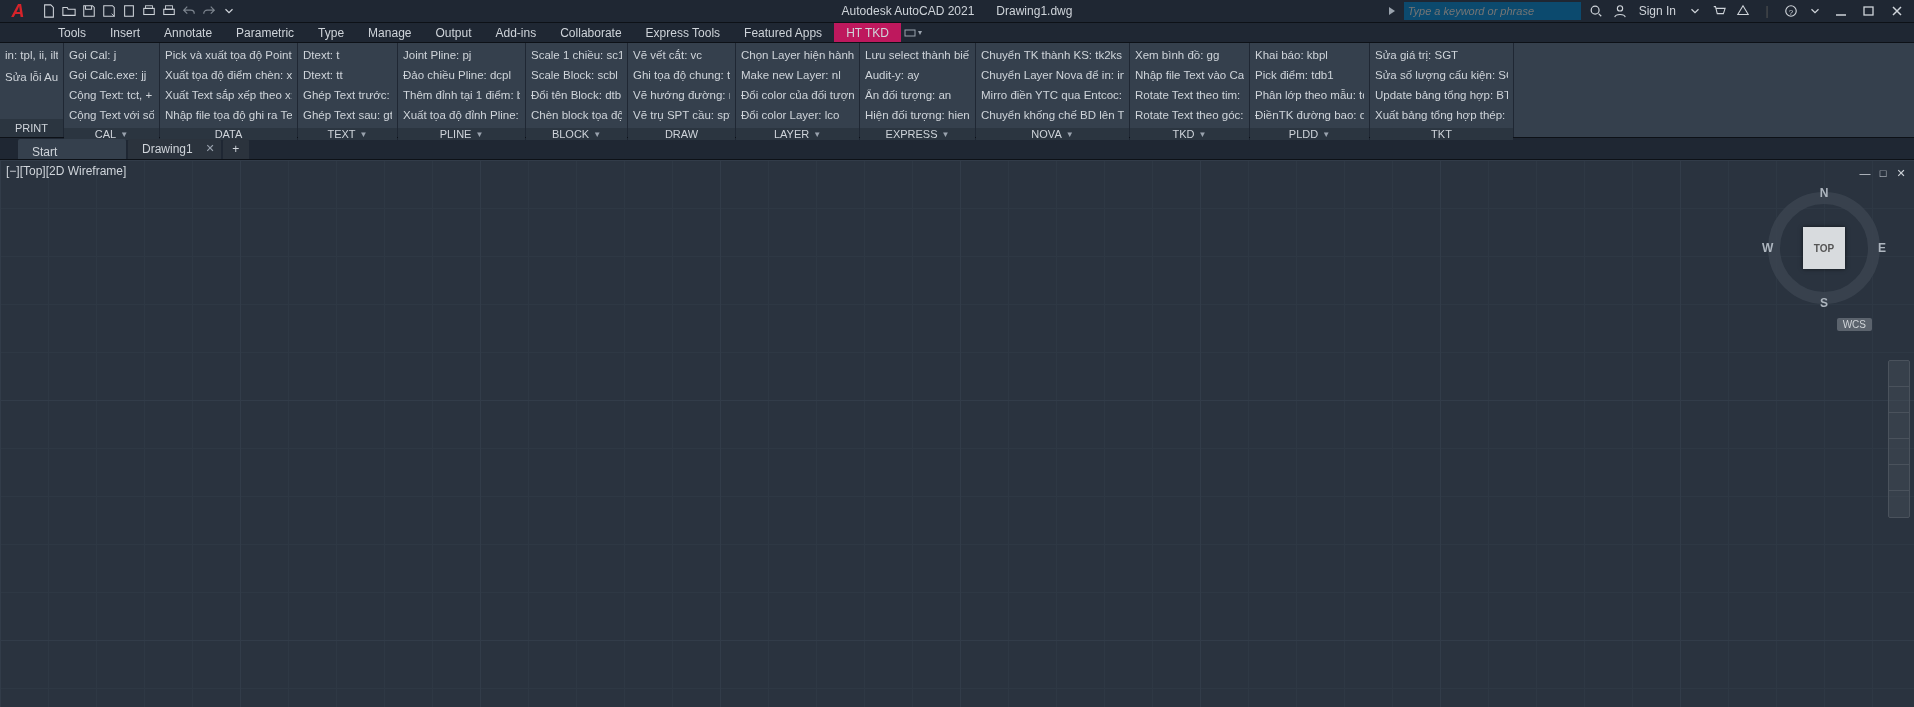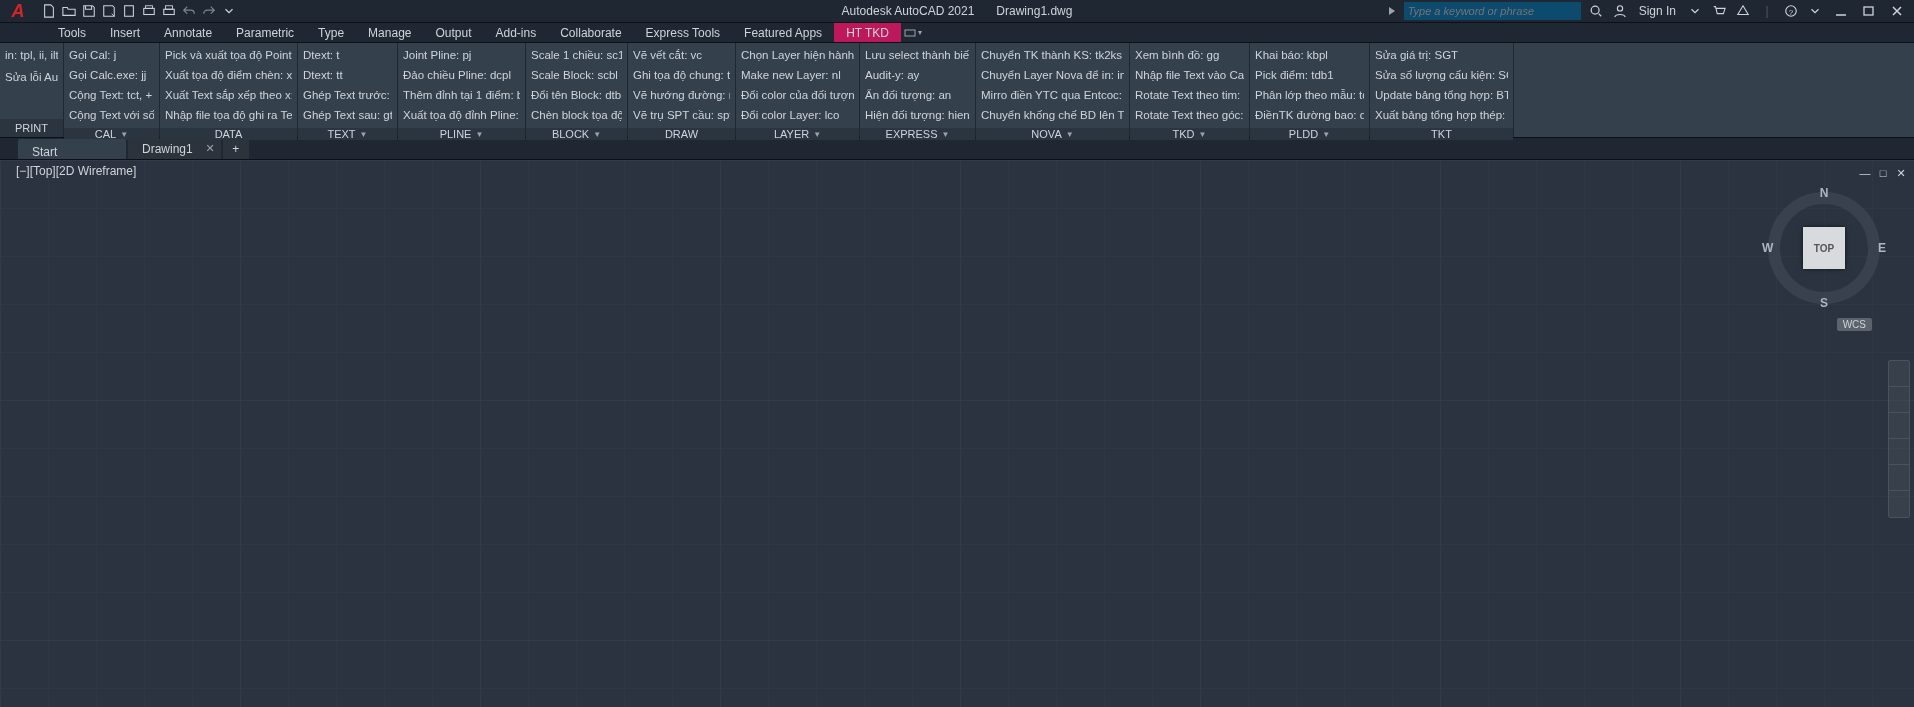--- a/index.html
+++ b/index.html
@@ -44,21 +44,21 @@
 
 .canvas { position:absolute; top:160px; left:0; right:0; bottom:0; background:#2a333f; overflow:hidden; }
 .grid { position:absolute; inset:0;
   background-image:
     linear-gradient(#323c49 1px, transparent 1px),
     linear-gradient(90deg,#323c49 1px, transparent 1px),
     linear-gradient(#2e3844 1px, transparent 1px),
     linear-gradient(90deg,#2e3844 1px, transparent 1px);
   background-size:240px 240px,240px 240px,48px 48px,48px 48px;
 }
-.vp-label { position:absolute; top:4px; left:16px; font-size:12px; color:#cfd4da; }
+.vp-label { position:absolute; top:4px; left:6px; font-size:12px; color:#cfd4da; }
 .vp-ctrl { position:absolute; top:6px; right:6px; display:flex; gap:4px; }
 .vp-ctrl span { width:14px; height:14px; display:flex; align-items:center; justify-content:center; cursor:pointer; color:#cfd4da; font-size:11px; }
 
 
 .viewcube { position:absolute; top:28px; right:30px; width:120px; height:120px; display:flex; align-items:center; justify-content:center; }
 .ring { position:absolute; width:112px; height:112px; border:12px solid #3b4450; border-radius:50%; opacity:.85; }
 .cube { width:42px; height:42px; background:#d8dbde; display:flex; align-items:center; justify-content:center; color:#555; font-size:10px; font-weight:bold; box-shadow:0 0 4px rgba(0,0,0,.6); }
 .compass { position:absolute; font-size:12px; color:#aeb6bf; font-weight:bold; }
 .compass.n{top:-2px;left:50%;transform:translateX(-50%);} .compass.s{bottom:-2px;left:50%;transform:translateX(-50%);} .compass.e{right:-2px;top:50%;transform:translateY(-50%);} .compass.w{left:-2px;top:50%;transform:translateY(-50%);}
 .wcs { position:absolute; top:158px; right:42px; background:#5b636d; color:#d0d4d8; font-size:10px; padding:1px 6px; border-radius:2px; }

